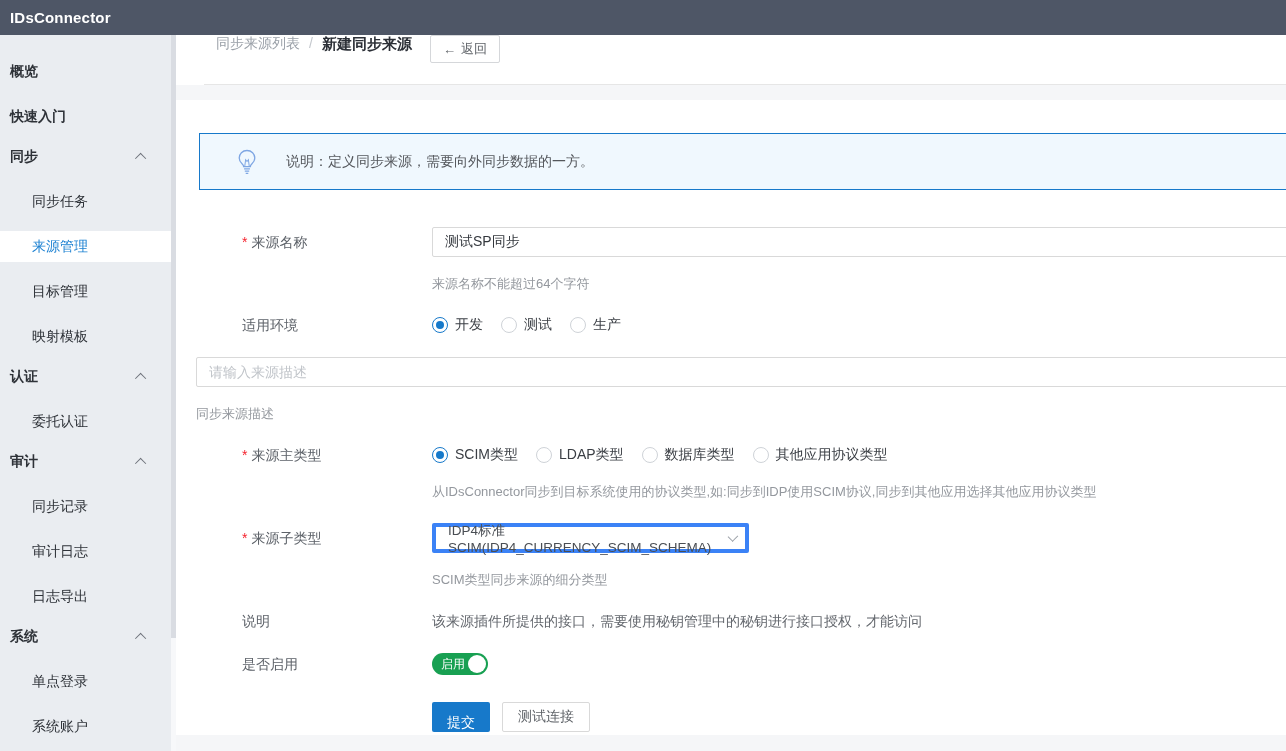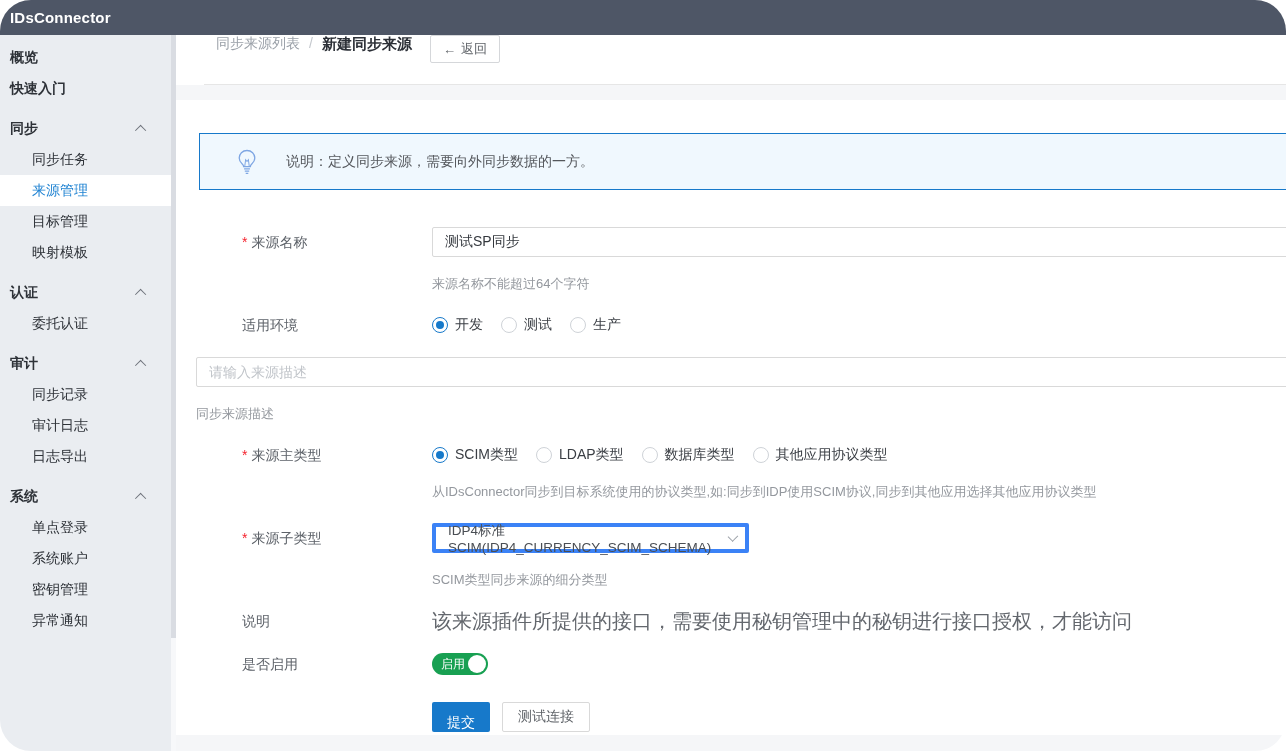--- a/index.html
+++ b/index.html
@@ -1,29 +1,29 @@
 <!DOCTYPE html>
 <html><head>
 <meta charset="utf-8">
 <style>
   * { margin:0; padding:0; box-sizing:border-box; }
   html,body { width:1286px; height:751px; }
   body { font-family:"Liberation Sans","DejaVu Sans",sans-serif; background:#fff; overflow:hidden; }
-  .app { width:1286px; height:751px; display:flex; flex-direction:column; overflow:hidden;border-radius:31px; }
+  .app { width:1286px; height:751px; display:flex; flex-direction:column; overflow:hidden; }
 
   
   .topbar { height:35px; background:#4e5666; color:#fff; display:flex; align-items:center; padding-left:10px; flex:0 0 35px; }
   .topbar .logo { font-size:15px; font-weight:700; letter-spacing:.2px; }
 
   
   .shell { flex:1; display:flex; min-height:0; }
 
   
   .sidebar { width:176px; flex:0 0 176px; background:#eaedf1; position:relative; padding-top:7px; overflow:hidden; }
-  .nav-item { height:31px; line-height:31px; font-size:14px; color:#2e3238; cursor:pointer; position:relative; white-space:nowrap; }
+  .nav-item { height:31px; line-height:31px; font-size:14px; color:#2e3238; cursor:pointer; position:relative; white-space:nowrap;margin-top:14px; }
   .nav-item.top { padding-left:10px; font-weight:700; }
   .nav-item.group { padding-left:10px; font-weight:700; margin-top:9px; display:flex; align-items:center; justify-content:space-between; padding-right:30px; }
   .nav-item.sub { padding-left:32px; }
   .nav-item.selected { background:#fff; color:#1e82d2; }
   .chev-up { width:8px; height:8px; border-left:1.5px solid #6d727a; border-top:1.5px solid #6d727a; transform:rotate(45deg) translateY(2px); display:inline-block; }
   .side-scroll { position:absolute; top:0; right:0; width:5px; height:100%; background:#f7f8fa; }
   .side-thumb { position:absolute; top:0; right:0; width:5px; height:603px; background:#d9dce2; }
 
   
   .main { flex:1; display:flex; flex-direction:column; min-width:0; }
@@ -44,21 +44,21 @@
   
   .form { margin-top:37px; padding-left:20px; }
   .row { display:flex; align-items:flex-start; margin-bottom:22px;gap:36px; }
   .lbl { width:200px; flex:0 0 200px; padding-left:46px; font-size:14px; color:#5c6168; position:relative; }
   .lbl .req { color:#f5222d; margin-right:4px; font-size:14px; }
   .lh30 { line-height:30px; } .lh20 { line-height:20px; } .lh22 { line-height:22px; }
   .ctrl { flex:1; min-width:0; }
   .text-input { display:block; width:calc(100% + 6px); height:30px; border:1px solid #d9d9d9; border-radius:2px; padding:0 12px; font-size:14px; color:#33373d; font-family:"Liberation Sans","DejaVu Sans",sans-serif; outline:none; background:#fff; }
   .text-input::placeholder { color:#c0c4c9; }
   .help { margin-top:18px; font-size:13px; color:#94989e; }
-  .note-text { font-size:20px; color:#63676d; line-height:20px; }
+  .note-text { font-size:14px; color:#63676d; line-height:20px; }
 
   .radio-group { display:flex; align-items:center; gap:18px; height:20px; }
   .radio-opt { display:inline-flex; align-items:center; gap:7px; cursor:pointer; }
   .radio { width:16px; height:16px; border-radius:50%; border:1px solid #cfd3d8; background:#fff; position:relative; flex:0 0 16px; }
   .radio.checked { border-color:#1779ca; }
   .radio.checked::after { content:""; position:absolute; left:3px; top:3px; width:8px; height:8px; border-radius:50%; background:#1779ca; }
   .radio-label { font-size:14px; color:#3a3e44; }
 
   .select-box { width:317px; height:30px; border:4px solid #3b82f6; border-radius:2px; background:#fff; display:flex; align-items:center; padding:0 10px 0 12px; cursor:pointer; justify-content:space-between; }
   .select-value { font-size:13.5px; color:#4a4e54; }

